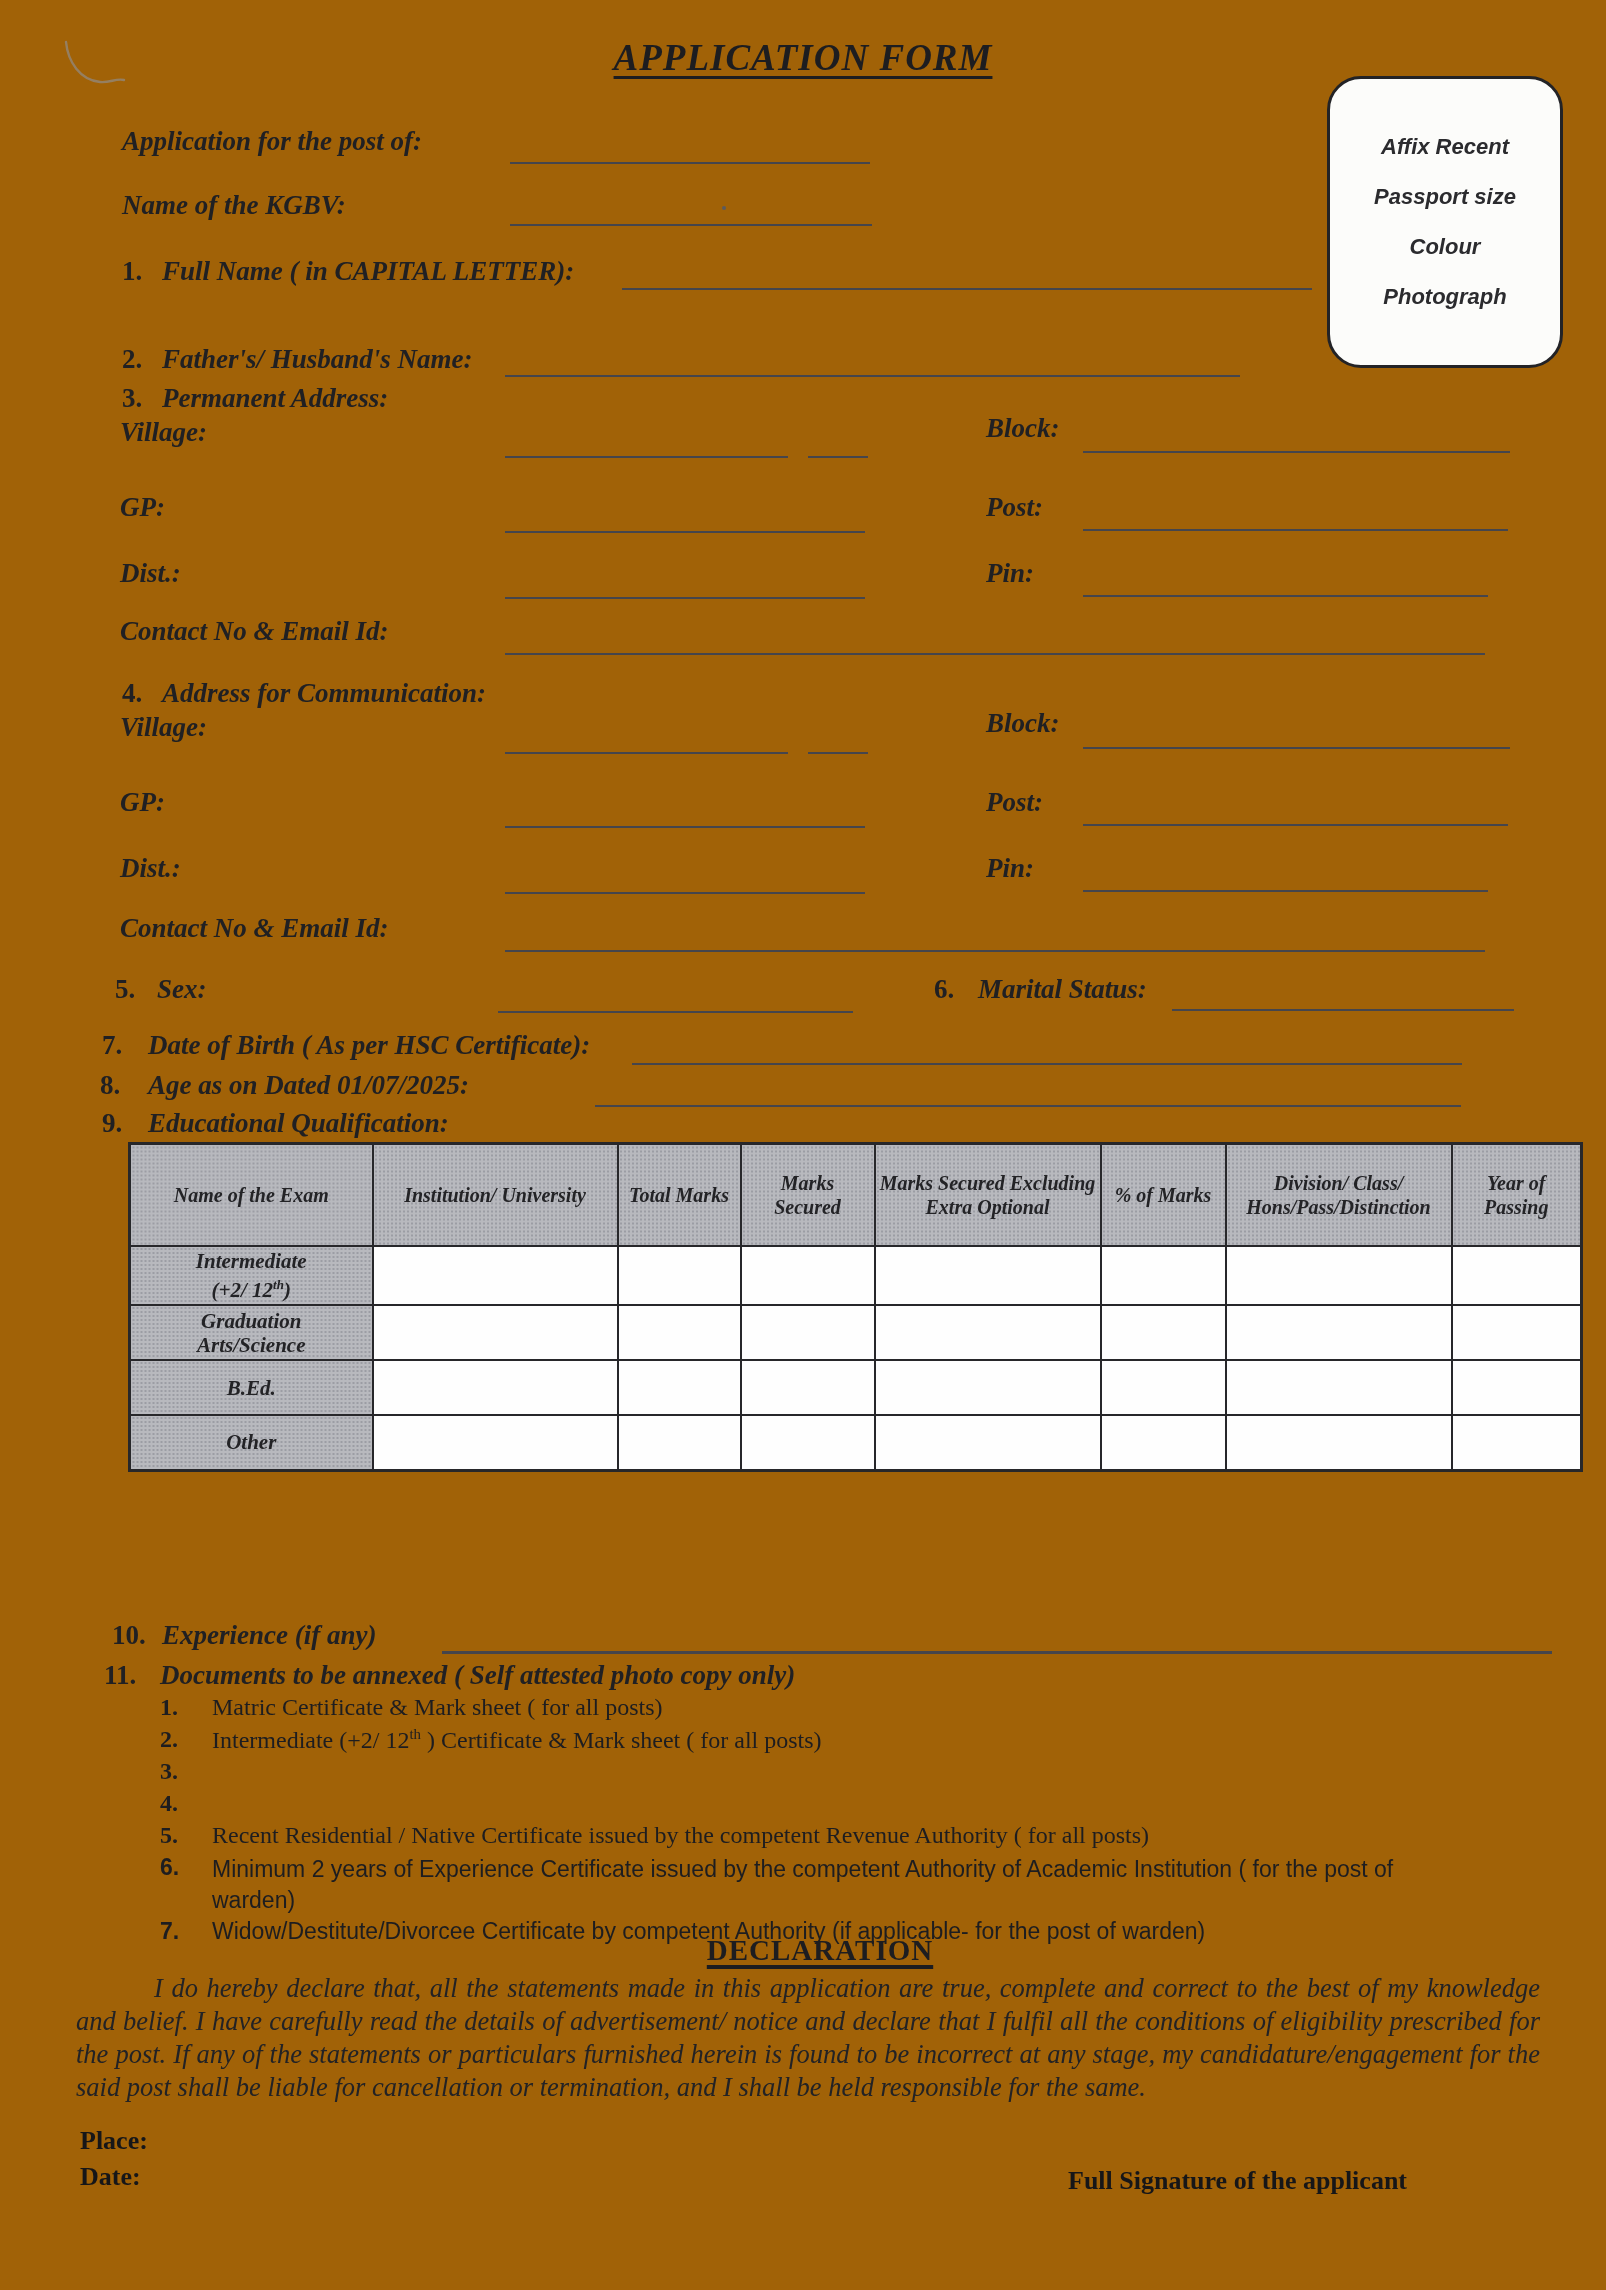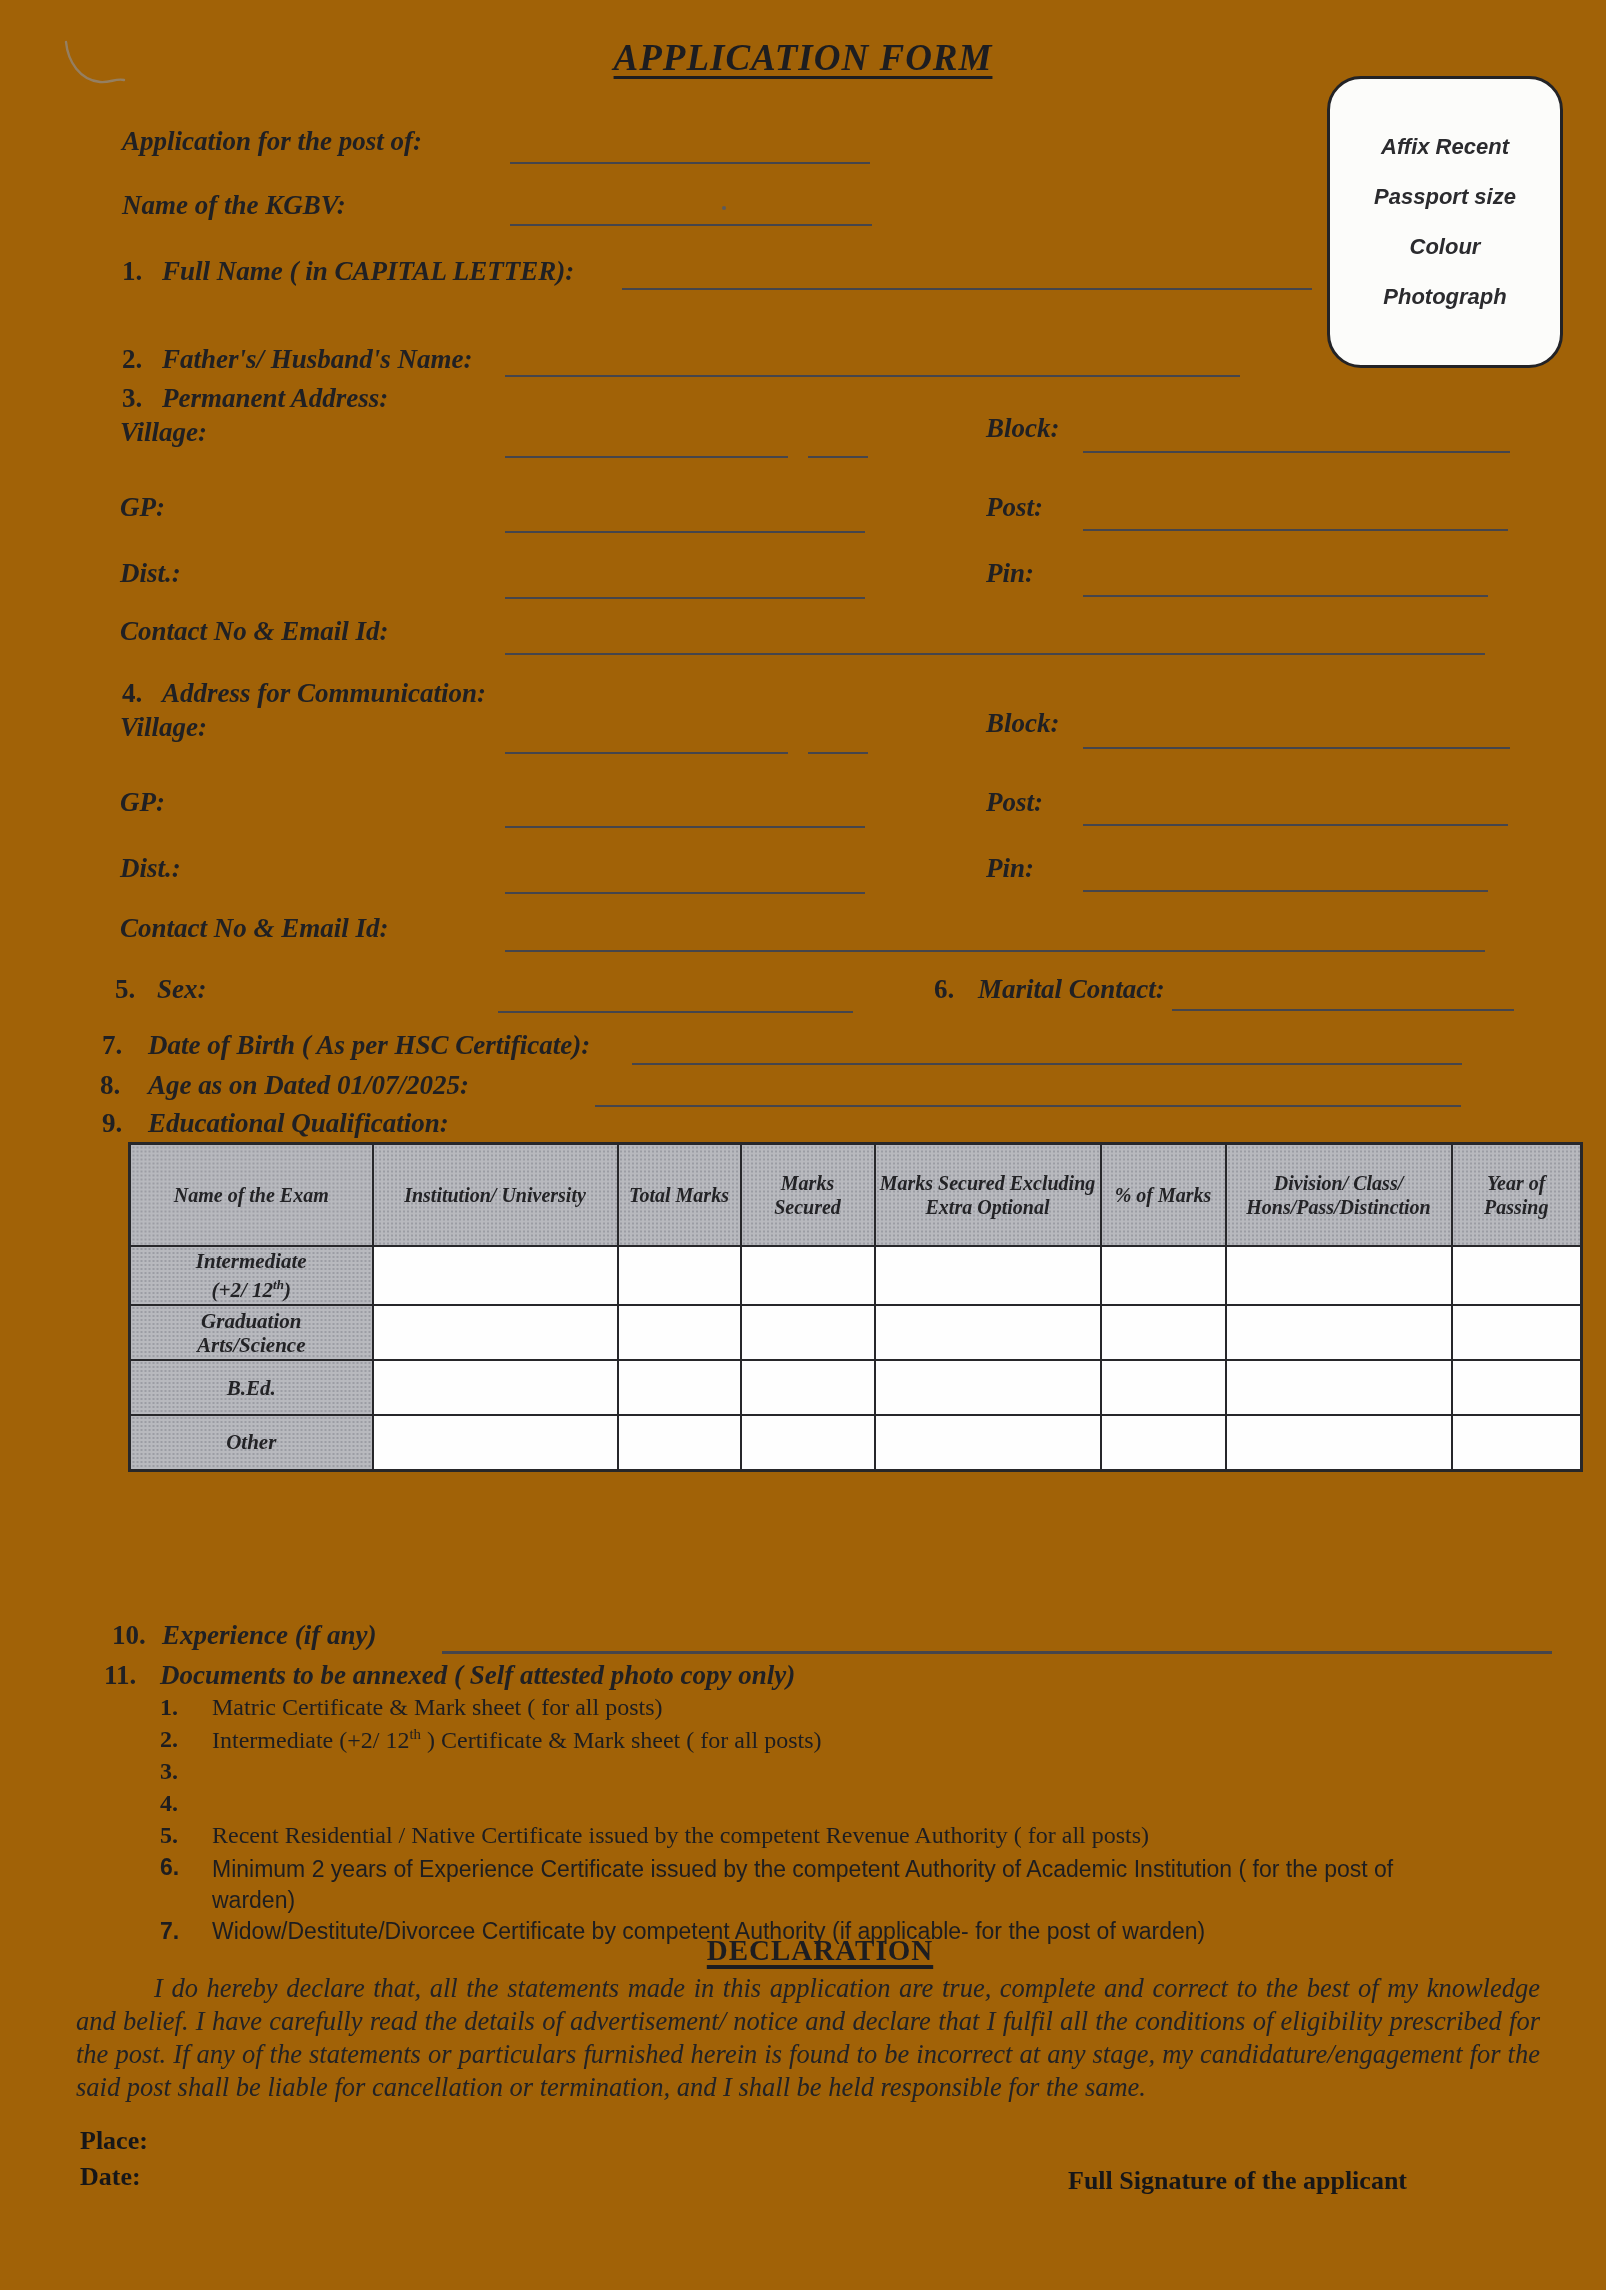--- a/index.html
+++ b/index.html
@@ -142,21 +142,21 @@
   <div class="wline" style="left:1083px;top:890px;width:405px;"></div>
 
   <div class="blabel" style="left:120px;top:913px;">Contact No &amp; Email Id:</div>
   <div class="wline" style="left:505px;top:950px;width:980px;"></div>
 
   <div class="num" style="left:115px;top:974px;">5.</div>
   <div class="blabel" style="left:157px;top:974px;">Sex:</div>
   <div class="wline" style="left:498px;top:1011px;width:355px;"></div>
 
   <div class="num" style="left:934px;top:974px;">6.</div>
-  <div class="blabel" style="left:978px;top:974px;">Marital Contact:</div>
+  <div class="blabel" style="left:978px;top:974px;">Marital Status:</div>
   <div class="wline" style="left:1172px;top:1009px;width:342px;"></div>
 
   <div class="num" style="left:102px;top:1030px;">7.</div>
   <div class="blabel" style="left:148px;top:1030px;">Date of Birth ( As per HSC Certificate):</div>
   <div class="wline" style="left:632px;top:1063px;width:830px;"></div>
 
   <div class="num" style="left:100px;top:1070px;">8.</div>
   <div class="blabel" style="left:148px;top:1070px;">Age as on Dated 01/07/2025:</div>
   <div class="wline" style="left:595px;top:1105px;width:866px;"></div>
 

